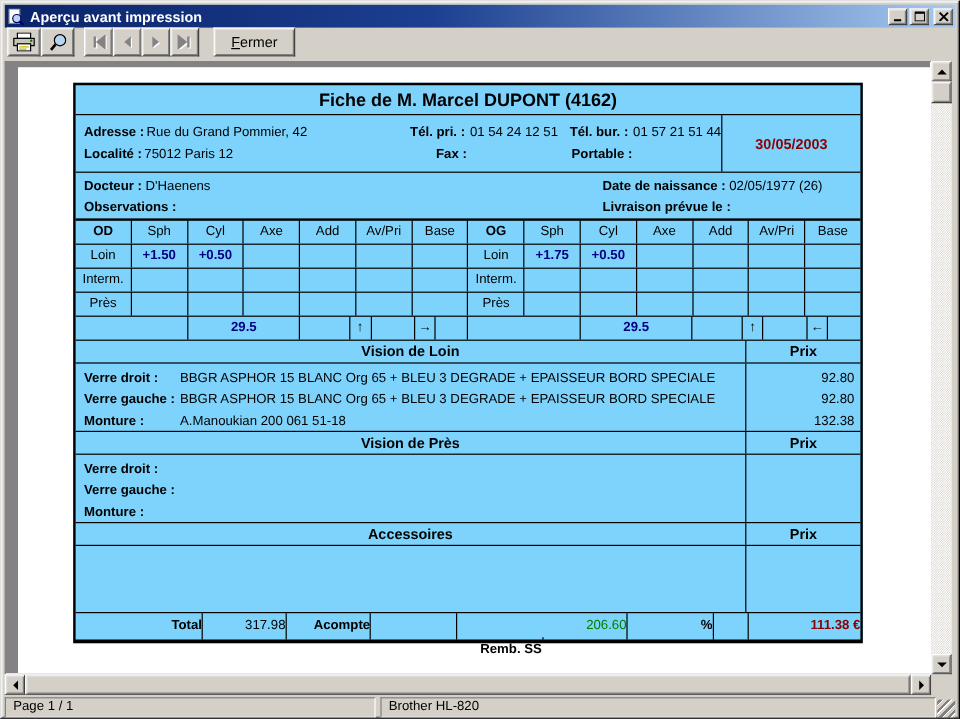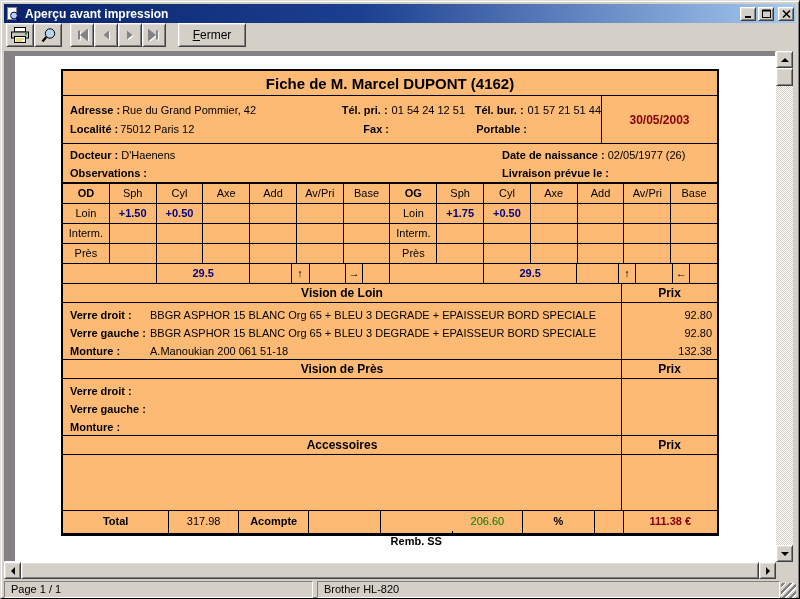--- a/index.html
+++ b/index.html
@@ -30,21 +30,21 @@
   .nav-first{margin-left:8px;}
   .fermer{width:68px;margin-left:12px;font-size:12px;color:#000;}
   .fermer-label{display:block;}
   .fermer-label::first-letter{text-decoration:underline;}
   
   .preview{position:absolute;left:3px;top:50px;width:772px;height:511px;background:#848284;
     border:1px solid;border-color:#808080 #fff #fff #808080;overflow:hidden;}
   .page{position:absolute;left:10px;top:4px;right:0;bottom:0;background:#fff;}
   
   .form{margin:13px 0 0 46px;width:658px;border:2px solid #000;border-bottom-width:3px;
-    font-size:11px;color:#000;background:#fdba74;}
+    font-size:11px;color:#000;background:#7dd3fc;}
   .f-title{height:25px;line-height:25px;text-align:center;font-weight:bold;font-size:15px;border-bottom:1px solid #000;}
   .f-info{height:48px;border-bottom:1px solid #000;display:flex;}
   .fi-left{width:270px;padding:5px 0 0 7px;}
   .fi-left .ln{display:flex;line-height:19px;white-space:nowrap;}
   .fi-left b{margin-right:2px;}
   .fi-col{padding-top:5px;}
   .fi-col .ln{display:flex;line-height:19px;white-space:nowrap;}
   .fi-mid{width:132px;}
   .fi-mid b{width:56px;text-align:right;margin-right:4px;}
   .fi-right{width:136px;}
@@ -73,21 +73,21 @@
   .sec-body{display:flex;border-bottom:1px solid #000;}
   .sb-main{flex:1;padding:3px 0 0 7px;}
   .sb-main .ln{display:flex;line-height:18px;white-space:nowrap;}
   .sb-main b{width:80px;flex:none;}
   .sb-prix{width:96px;border-left:1px solid #000;text-align:right;padding:3px 5px 0 0;}
   .sb-prix .ln{line-height:18px;min-height:18px;}
   .h57{height:57px;}
   .h56{height:56px;}
   
   .f-total{display:flex;height:22px;font-size:11px;}
-  .tc{border-right:1px solid #000;text-align:center;line-height:21px;}
+  .tc{border-right:1px solid #000;text-align:right;line-height:21px;}
   .tc:last-child{border-right:none;flex:1;}
   .tw0{width:16.26%;}.tw1{width:10.64%;}.tw2{width:10.79%;}.tw3{width:10.94%;}
   .tw4{width:10.94%;margin-top:20px;}.tw5{width:10.79%;}.tw6{width:10.94%;}.tw7{width:4.41%;}
   .green{color:#008000;}
   .dred{color:#8b0000;font-weight:bold;}
   .date-red{color:#8b0000;}
   
   .stipple{background:#fff;background-image:
       linear-gradient(45deg,#d4d0c8 25%,transparent 25%,transparent 75%,#d4d0c8 75%),
       linear-gradient(45deg,#d4d0c8 25%,transparent 25%,transparent 75%,#d4d0c8 75%);

